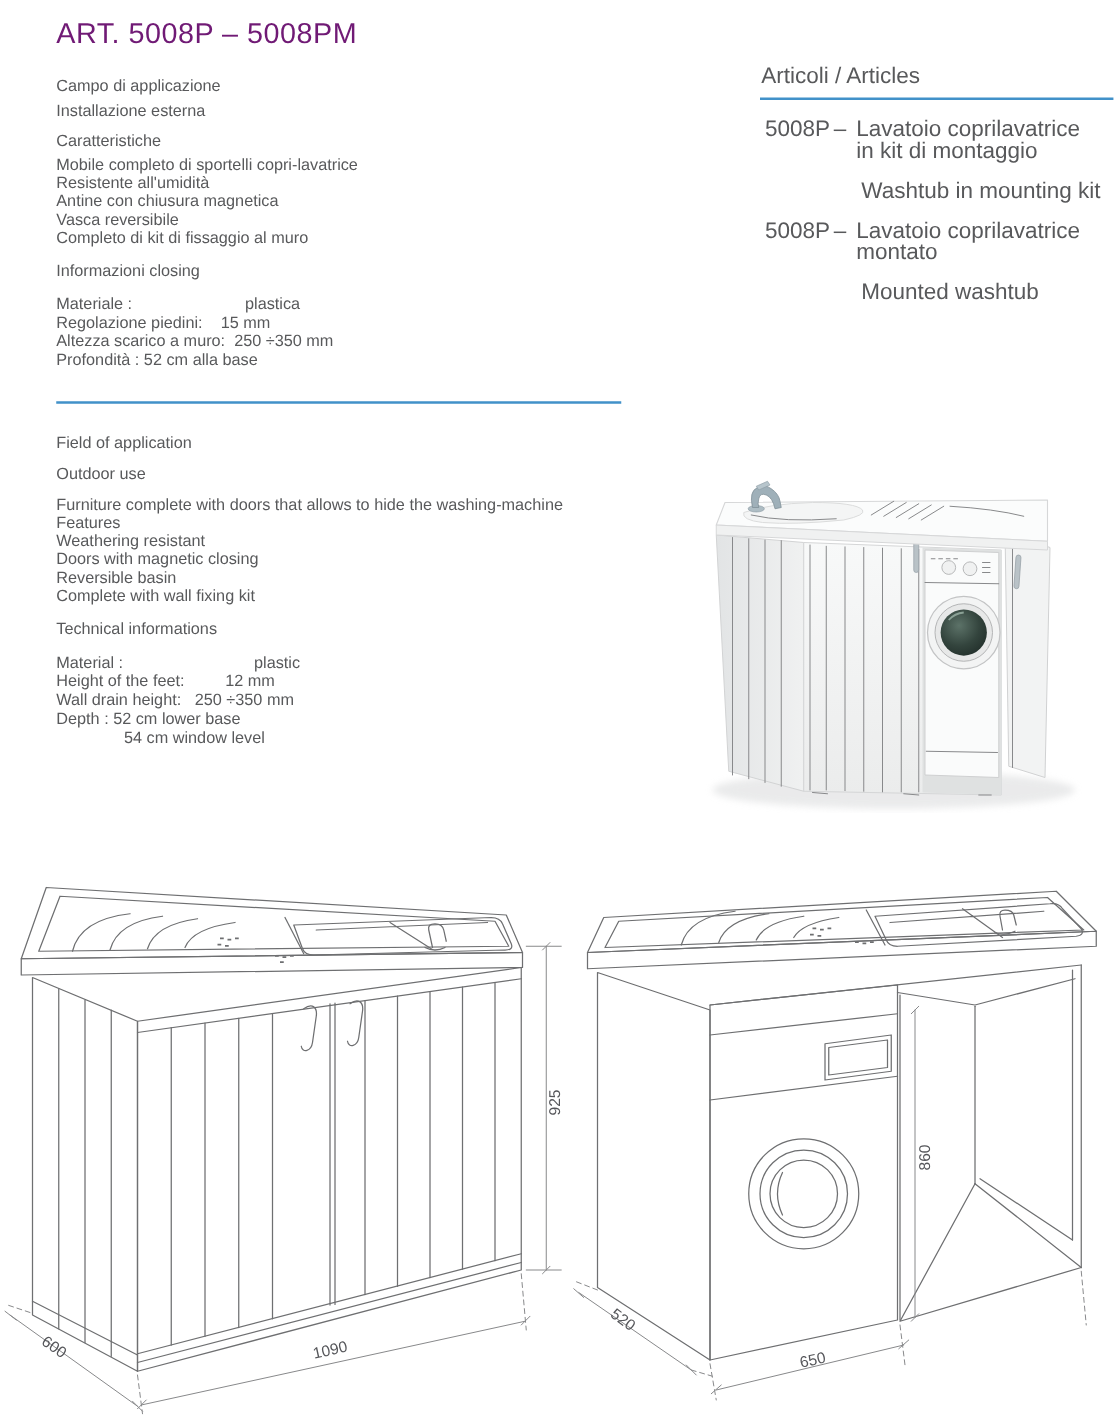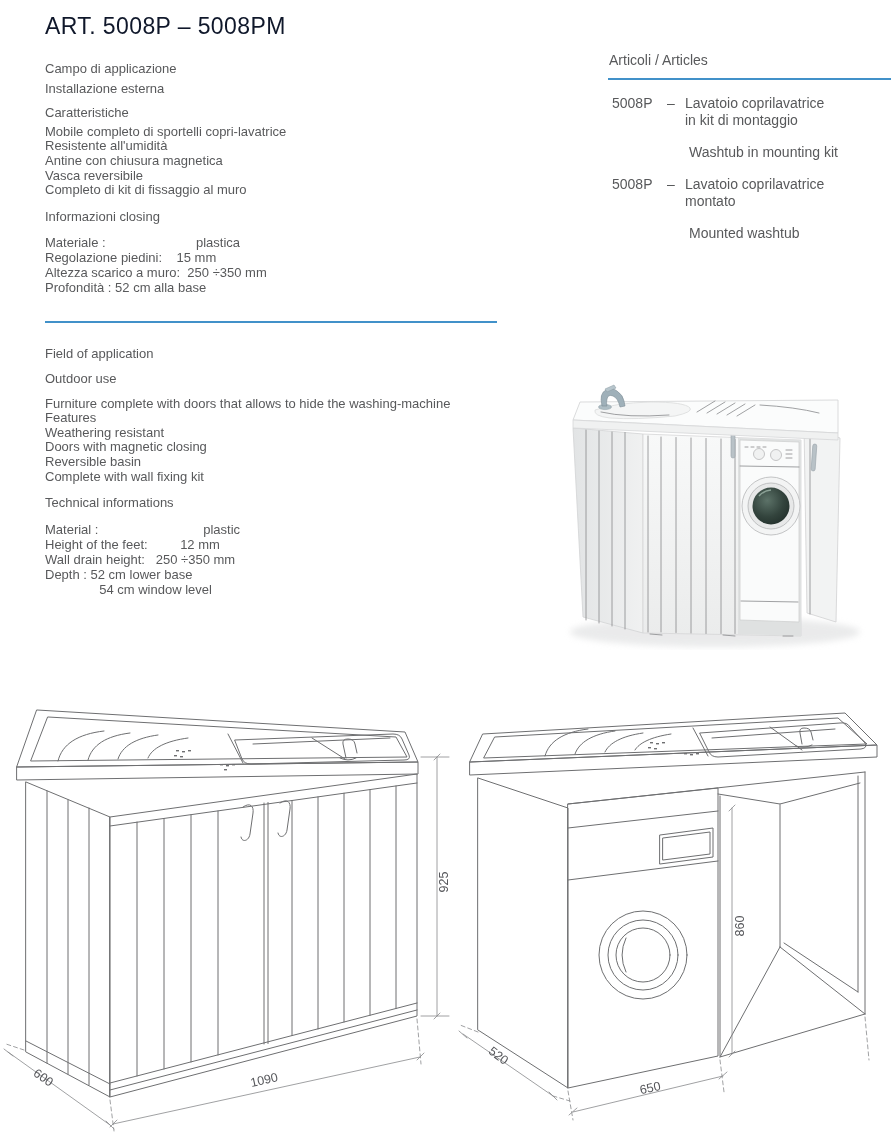--- a/index.html
+++ b/index.html
@@ -1,27 +1,27 @@
 <!DOCTYPE html>
 <html><head>
 <meta charset="utf-8">
 <style>
   html,body{margin:0;padding:0;background:#ffffff;}
   .page{position:relative;width:891px;height:1140px;background:#fff;overflow:hidden;
         font-family:"Liberation Sans",sans-serif;color:#58595b;}
   .title{position:absolute;left:45px;top:13px;font-size:23px;font-weight:400;
-         letter-spacing:.4px;color:#0f172a;}
+         letter-spacing:.4px;color:#701a75;}
   
   .col-left{position:absolute;left:45px;top:62px;width:470px;font-size:13px;line-height:14.6px;}
   .col-left p{margin:0;}
   .gap5{height:5px;} .gap10{height:10px;} .gap12{height:12px;} .gap4{height:4px;} .gap11{height:11px;}
   .pre{white-space:pre;margin:0;line-height:15px;}
   .divider{border:none;border-top:2px solid #4191c9;width:452px;margin:26px 0 24px 0;}
   
-  .col-right{position:absolute;left:608px;top:52px;width:283px;font-size:14px;line-height:17px;}
+  .col-right{position:absolute;left:608px;top:52px;width:283px;font-size:18px;line-height:17px;}
   .articles-header{padding:0 0 9px 1px;border-bottom:2px solid #4191c9;}
   .article{display:grid;grid-template-columns:59px 18px 1fr;margin-top:15px;}
   .article .code{padding-left:4px;}
   .article .name{white-space:pre-line;}
   .article-en{margin:15px 0 6px 81px;}
   
   .photo{position:absolute;left:555px;top:370px;width:336px;height:290px;}
   .draw-left{position:absolute;left:0px;top:700px;width:455px;height:440px;}
   .draw-right{position:absolute;left:450px;top:700px;width:441px;height:440px;}
   svg{display:block;}

